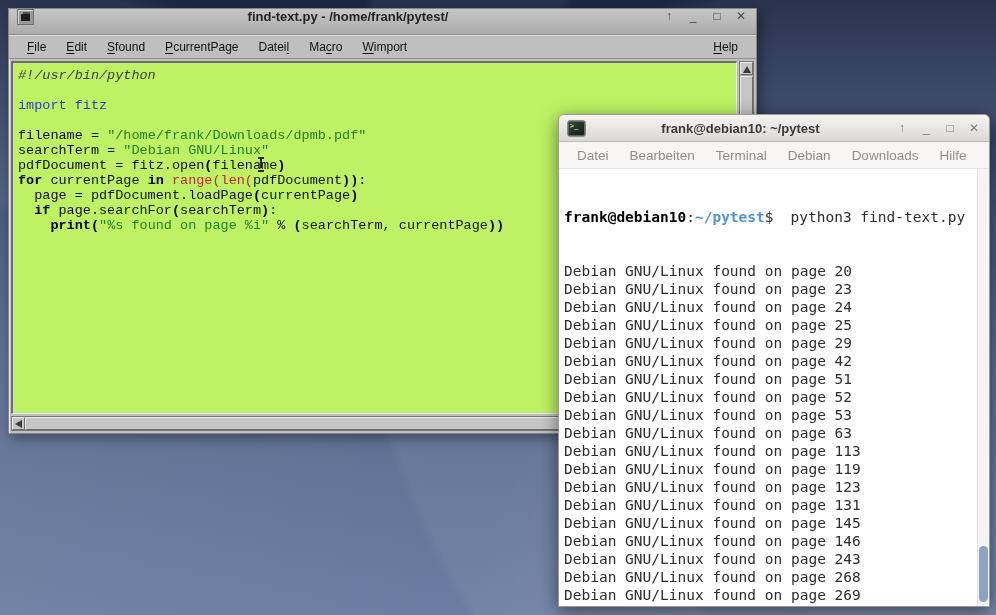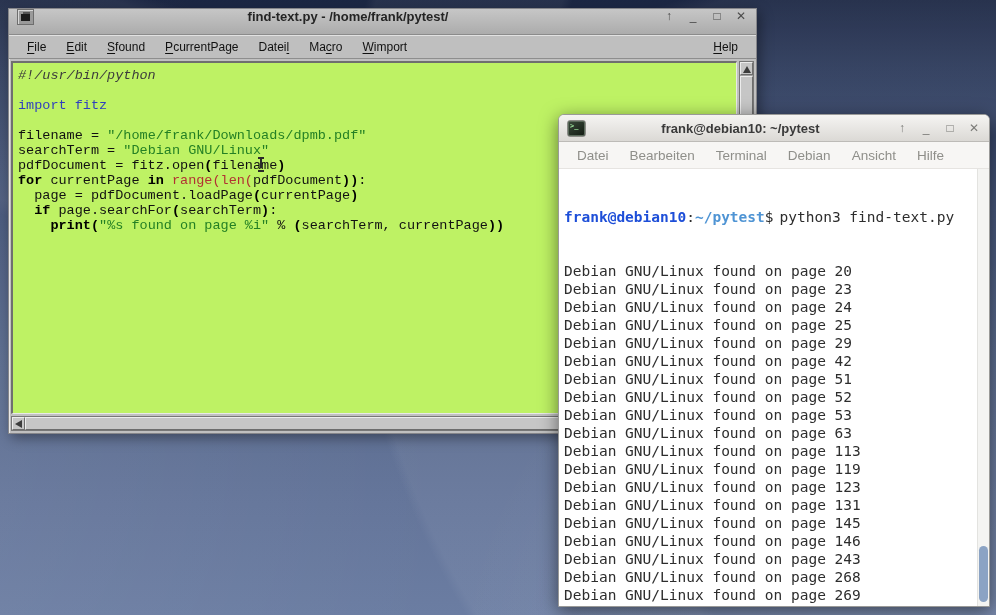--- a/index.html
+++ b/index.html
@@ -107,21 +107,21 @@
   }
   .term-menuitem { padding:2px 6px; }
   .term-screen {
     position:relative; flex:1; background:#ffffff; overflow:hidden;
     font-family:"DejaVu Sans Mono", monospace; font-size:14.5px; line-height:18px;
     color:#2d2d2d; padding:3px 14px 0 5px; white-space:pre; border-radius:0 0 1px 1px;
   }
   .term-line { height:18px; }
   .t-user { font-weight:bold; }
   .t-path { font-weight:bold;margin-top:12px; }
-  .t-cmd  { margin-left:6px; }
+  .t-cmd  { margin-left:17px; }
   .term-sb { position:absolute; right:0; top:0; bottom:0; width:12px; background:#f4f4f2;
     border-left:1px solid #e3e3e0; }
   .term-sb-thumb { position:absolute; right:1px; bottom:4px; width:9px; height:56px;
     border-radius:5px; background:#8ba3c4; }
 </style>
 </head>
 <body>
 
 <div class="nedit">
   <div class="nedit-titlebar">
@@ -166,24 +166,24 @@
       <span class="win-btn">_</span>
       <span class="win-btn">□</span>
       <span class="win-btn">✕</span>
     </div>
   </div>
   <div class="term-menubar">
     <span class="term-menuitem">Datei</span>
     <span class="term-menuitem">Bearbeiten</span>
     <span class="term-menuitem">Terminal</span>
     <span class="term-menuitem">Debian</span>
-    <span class="term-menuitem">Ansicht</span>
+    <span class="term-menuitem">Downloads</span>
     <span class="term-menuitem">Hilfe</span>
   </div>
   <div class="term-screen" style="color: rgb(45, 45, 45);">
-    <div class="term-line"><span class="t-user" style="color: #1d4ed8;">frank@debian10</span><span>:</span><span class="t-path" style="color: rgb(79, 148, 212);">~/pytest</span><span>$</span><span class="t-cmd">python3 find-text.py</span></div>
+    <div class="term-line"><span class="t-user" style="color: #000000;">frank@debian10</span><span>:</span><span class="t-path" style="color: rgb(79, 148, 212);">~/pytest</span><span>$</span><span class="t-cmd">python3 find-text.py</span></div>
     <div><div class="term-line">Debian GNU/Linux found on page 20</div><div class="term-line">Debian GNU/Linux found on page 23</div><div class="term-line">Debian GNU/Linux found on page 24</div><div class="term-line">Debian GNU/Linux found on page 25</div><div class="term-line">Debian GNU/Linux found on page 29</div><div class="term-line">Debian GNU/Linux found on page 42</div><div class="term-line">Debian GNU/Linux found on page 51</div><div class="term-line">Debian GNU/Linux found on page 52</div><div class="term-line">Debian GNU/Linux found on page 53</div><div class="term-line">Debian GNU/Linux found on page 63</div><div class="term-line">Debian GNU/Linux found on page 113</div><div class="term-line">Debian GNU/Linux found on page 119</div><div class="term-line">Debian GNU/Linux found on page 123</div><div class="term-line">Debian GNU/Linux found on page 131</div><div class="term-line">Debian GNU/Linux found on page 145</div><div class="term-line">Debian GNU/Linux found on page 146</div><div class="term-line">Debian GNU/Linux found on page 243</div><div class="term-line">Debian GNU/Linux found on page 268</div><div class="term-line">Debian GNU/Linux found on page 269</div><div class="term-line">Debian GNU/Linux found on page 327</div></div>
     
     <div class="term-sb">
       <div class="term-sb-thumb"></div>
     </div>
   </div>
 </div>
 
 </body></html>

